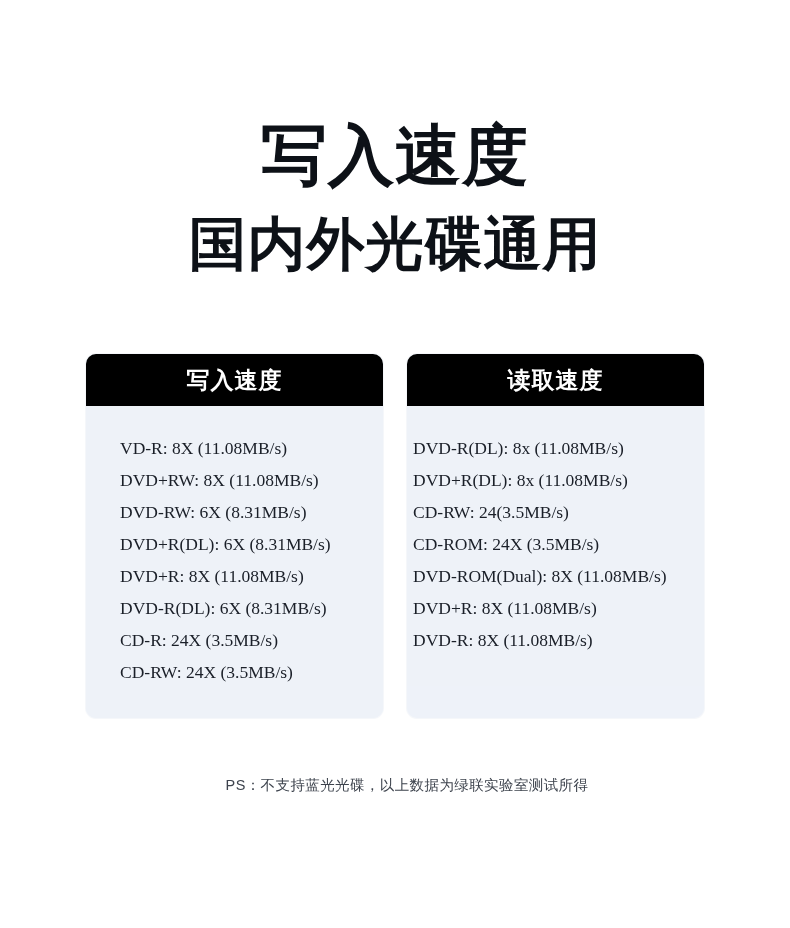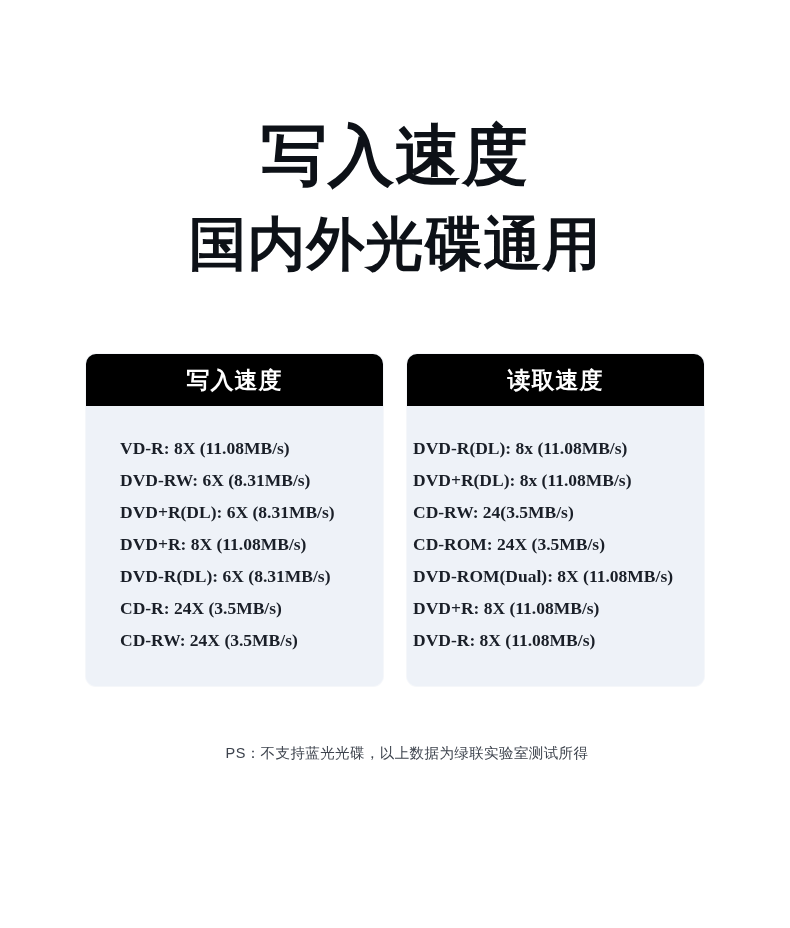--- a/index.html
+++ b/index.html
@@ -66,21 +66,20 @@
   }
   .card-header-title {
     color: #ffffff;
     font-size: 23px;
     font-weight: bold;
     letter-spacing: 1px;
   }
   .card-body {
     padding: 26px 0 30px 0;
     background: #eef2f8;
-    font-weight: bold;
   }
   .spec-row {
     font-size: 17.5px;
     line-height: 32px;
     color: #1a1f28;
     padding-left: 34px;
     white-space: nowrap;
     font-family: "Liberation Serif", serif;
   }
   .card.read .spec-row {
@@ -108,20 +107,21 @@
   </h1>
 
   <div class="cards">
 
     <div class="card write">
       <div class="card-header">
         <span class="card-header-title">写入速度</span>
       </div>
       <div class="card-body">
         <div class="spec-row">VD-R: 8X (11.08MB/s)</div>
+        <div class="spec-row">DVD+RW: 8X (11.08MB/s)</div>
         <div class="spec-row">DVD-RW: 6X (8.31MB/s)</div>
         <div class="spec-row">DVD+R(DL): 6X (8.31MB/s)</div>
         <div class="spec-row">DVD+R: 8X (11.08MB/s)</div>
         <div class="spec-row">DVD-R(DL): 6X (8.31MB/s)</div>
         <div class="spec-row">CD-R: 24X (3.5MB/s)</div>
         <div class="spec-row">CD-RW: 24X (3.5MB/s)</div>
       </div>
     </div>
 
     <div class="card read">

